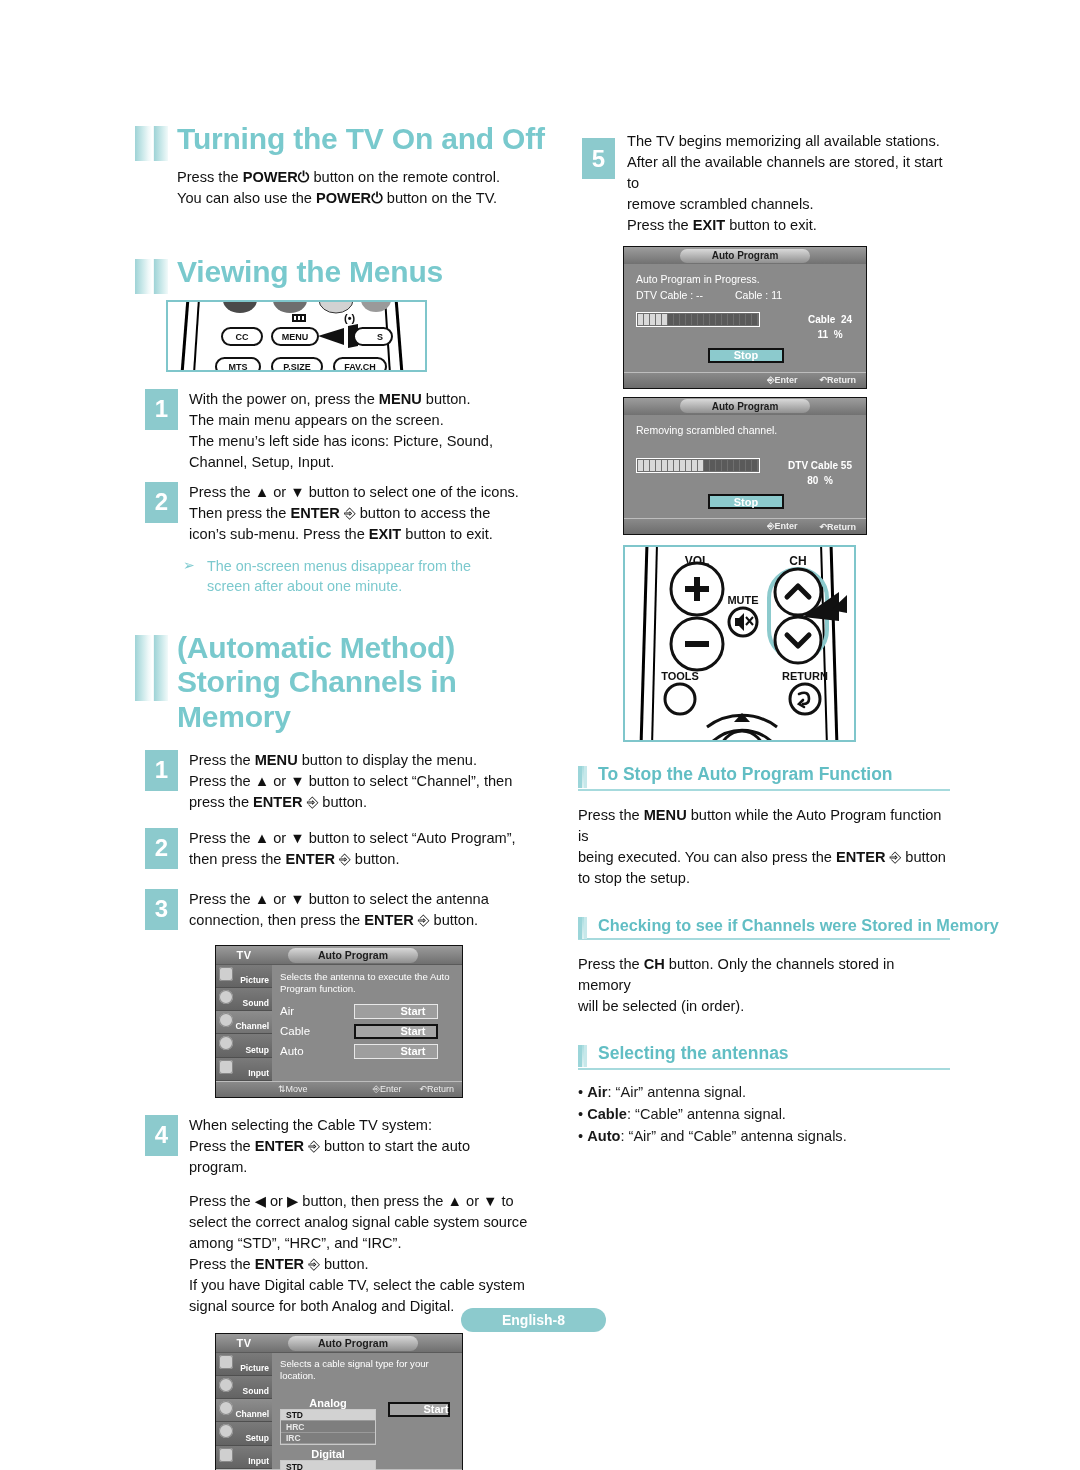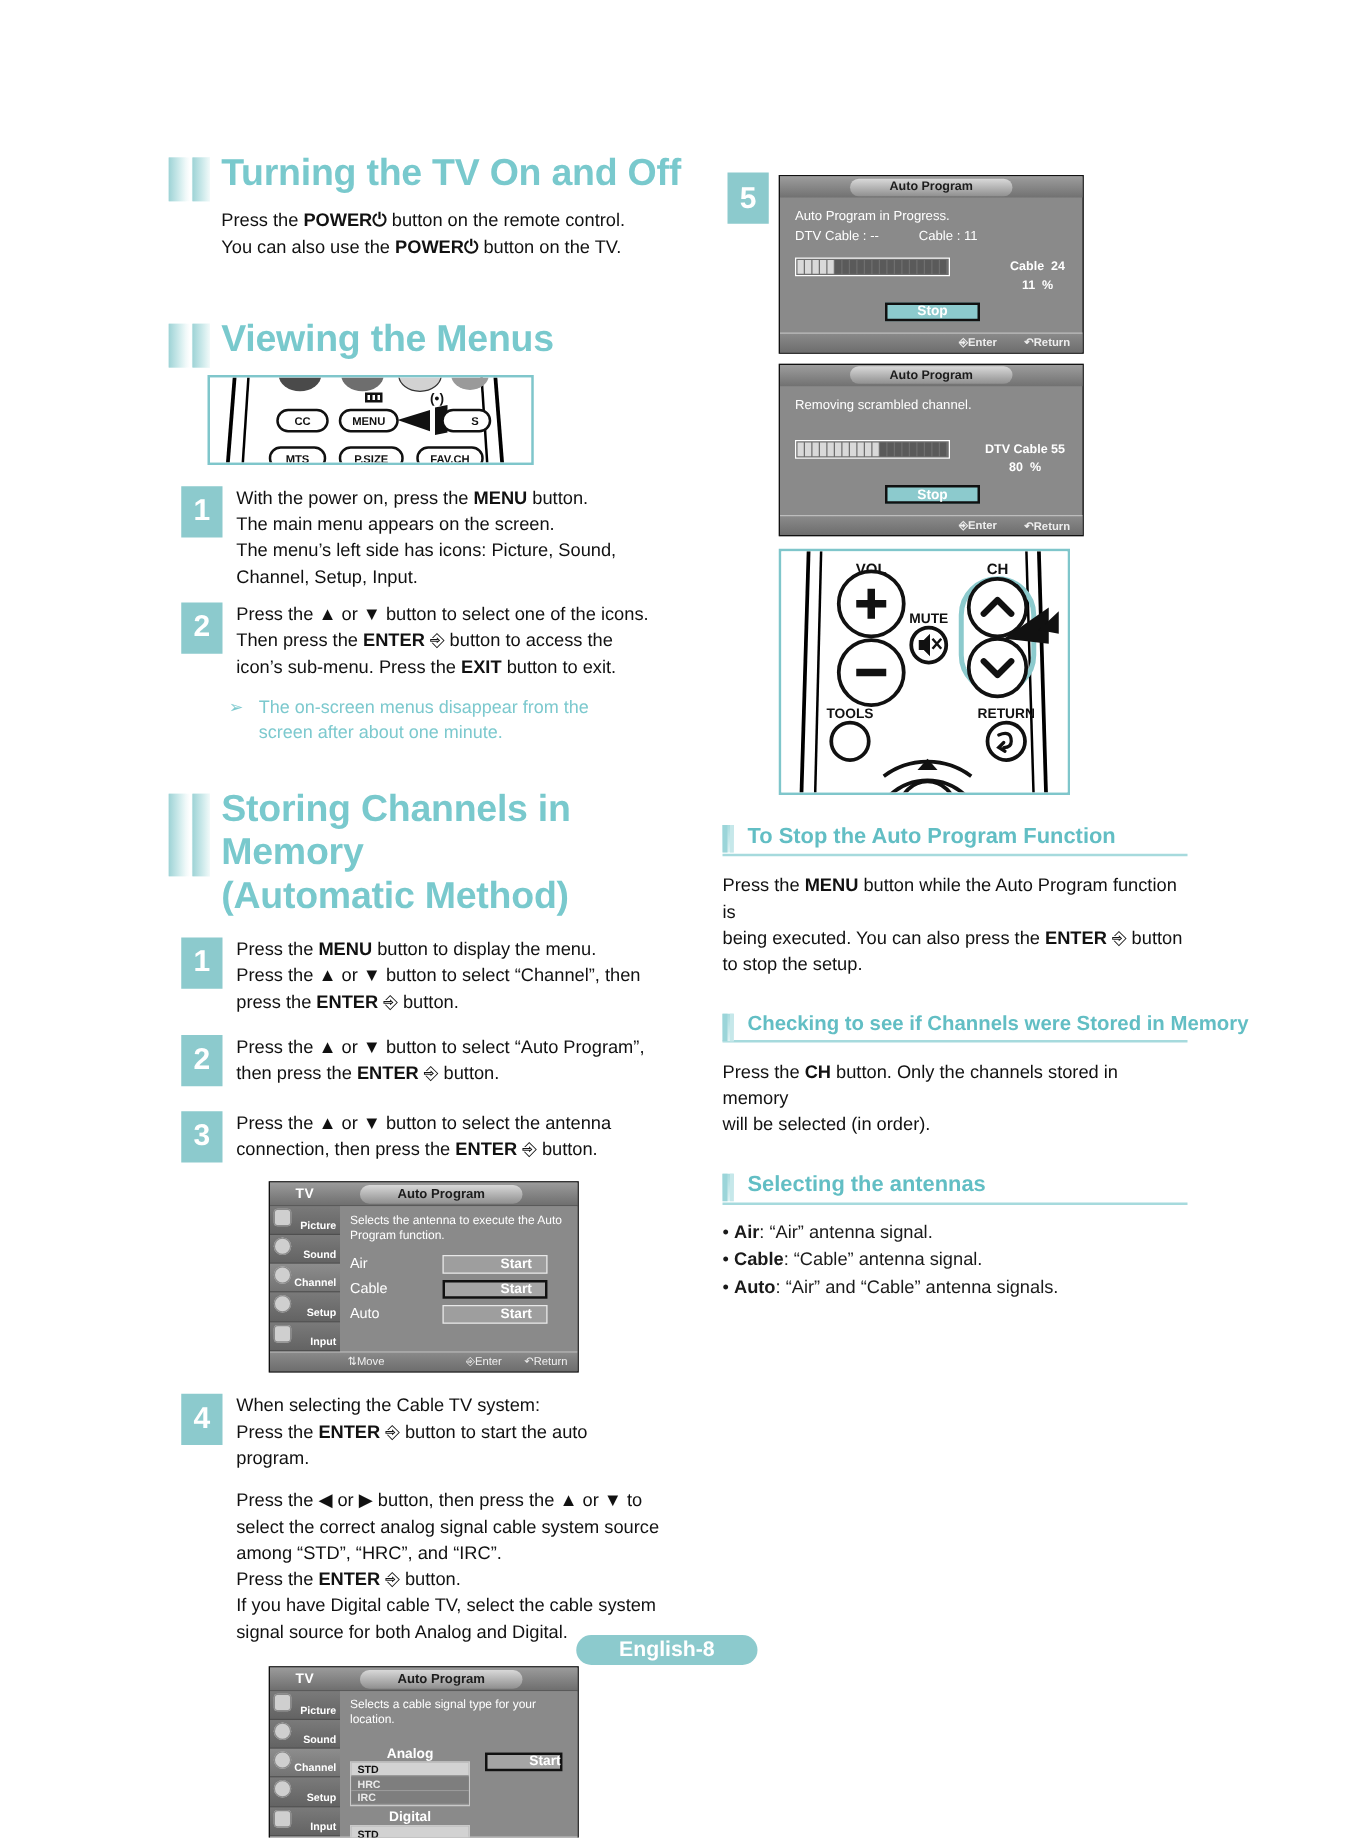--- a/index.html
+++ b/index.html
@@ -185,21 +185,21 @@
     display:flex; align-items:center; color:#e9e9e9;
     background:#7e7e7e; border-bottom:1px solid #9a9a9a;
   }
   .sig-list div.on{ background:#d2d2d2; color:#111; }
 
   
   .badge{
     position:absolute; left:461px; top:1308px;
     width:145px; height:24px; border-radius:12px;
     background:#8ccacd; color:#ffffff;
-    font-size:17px; font-weight:bold;
+    font-size:14px; font-weight:bold;
     display:flex; align-items:center; justify-content:center;
   }
 
   .kbd-ent{ font-family:"Liberation Sans", sans-serif; }
 </style>
 </head>
 <body>
 
 <div class="page">
 
@@ -280,22 +280,22 @@
       </p>
     </div>
 
     <div class="note">
       <span class="arrow">➢</span>
       The on-screen menus disappear from the<br>screen after about one minute.
     </div>
 
     <div class="h1-wrap" style="margin-top:34px;">
       <span class="h1-bars" style="height:66px;"></span>
+      <h1 class="h1">(Automatic Method)</h1>
       <h1 class="h1">Storing Channels in Memory</h1>
-      <h1 class="h1">(Automatic Method)</h1>
     </div>
 
     <div class="step" style="margin-top:14px;">
       <div class="step-num">1</div>
       <p class="ptxt">
         Press the <b>MENU</b> button to display the menu.<br>
         Press the ▲ or ▼ button to select “Channel”, then<br>
         press the <b>ENTER</b> <span>⎆</span> button.
       </p>
     </div>
@@ -445,20 +445,26 @@
         
       </div>
     </div>
 
   </div>
 
   <div class="col-right">
 
     <div class="step" style="margin-top:0; padding-left:49px;">
       <div class="step-num" style="left:4px; top:8px;">5</div>
+      <p class="ptxt">
+        The TV begins memorizing all available stations.<br>
+        After all the available channels are stored, it start to<br>
+        remove scrambled channels.<br>
+        Press the <b>EXIT</b> button to exit.
+      </p>
     </div>
 
     <div class="dlg" style="margin:10px 0 0 45px;">
       <div class="dlg-top">
         <div class="dlg-pill">Auto Program</div>
       </div>
       <div class="dlg-body">
         <div class="dlg-line">Auto Program in Progress.</div>
         <div class="dlg-line">
           <span>DTV Cable : --</span>

